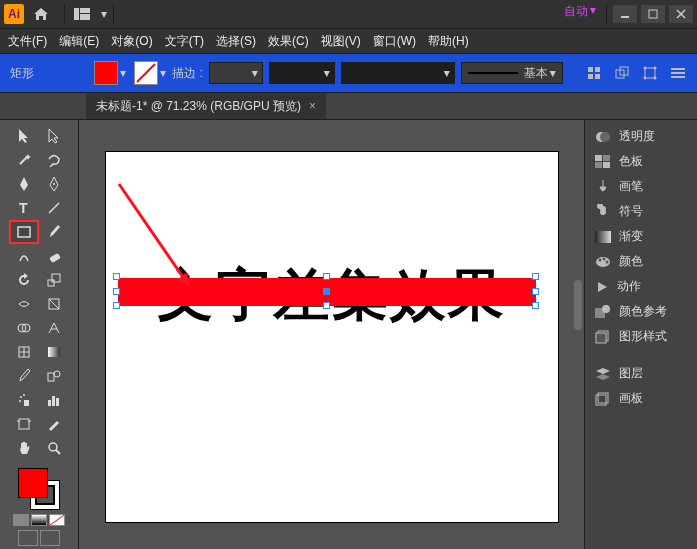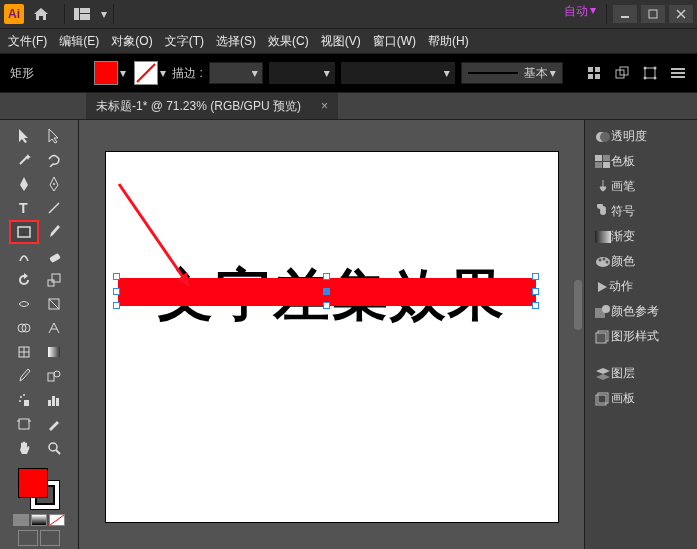--- a/index.html
+++ b/index.html
@@ -7,29 +7,29 @@
   .ai-logo{width:20px;height:20px;background:#ff9a00;color:#701a75;font-weight:bold;font-size:12px;display:flex;align-items:center;justify-content:center;border-radius:2px;margin-right:6px}
   .tb-icon{width:22px;height:22px;display:flex;align-items:center;justify-content:center;color:#ccc;margin-right:6px}
   .tb-sep{width:1px;height:20px;background:#1e1e1e;margin:0 6px}
   .tb-dd{display:flex;color:#d946ef;padding:0 4px;height:22px}
   .search{margin-left:10px;display:flex;align-items:center;background:#2a2a2a;border:1px solid #1e1e1e;height:20px;padding:0 6px;width:150px;color:#888}
   .search svg{margin-right:4px}
   .wc{margin-left:auto;display:flex;gap:4px}
   .wc-btn{width:24px;height:18px;display:flex;align-items:center;justify-content:center;background:#454545;color:#ccc}
   .menubar{display:flex;align-items:center;height:24px;padding:0 8px;gap:12px;background:#323232;border-bottom:1px solid #1e1e1e;color:#e8e8e8}
   .menubar span{cursor:default}
-  .ctrlbar{display:flex;align-items:center;height:38px;background:#000000;border-bottom:1px solid #1e1e1e;padding:0 10px;color:#ccc}
+  .ctrlbar{display:flex;align-items:center;height:38px;background:#1d4ed8;border-bottom:1px solid #1e1e1e;padding:0 10px;color:#ccc}
   .swatch{width:22px;height:22px;border:1px solid #888;margin-right:2px;display:inline-block}
   .stroke-lbl{margin:0 6px;white-space:nowrap}
   .num-dd{display:flex;align-items:center;border:1px solid #1e1e1e;background:#3a3a3a;height:20px;padding:0 4px;margin-right:6px}
   .profile{display:flex;align-items:center;border:1px solid #1e1e1e;background:#3a3a3a;height:20px;padding:0 6px;margin-right:6px;width:88px}
   .ctrl-right{margin-left:auto;display:flex;gap:10px}
   .ctrl-ic{width:18px;height:18px;display:flex;align-items:center;justify-content:center;color:#bbb}
   .tabbar{display:flex;align-items:center;height:26px;background:#434343;color:#ccc;padding-left:86px;border-bottom:1px solid #1e1e1e}
-  .doc-tab{display:flex;align-items:center;height:26px;padding:0 10px;background:#323232;color:#ddd;gap:20px}
+  .doc-tab{display:flex;align-items:center;height:26px;padding:0 10px;background:#323232;color:#ddd;gap:8px}
   .close-x{color:#aaa}
   .main{display:flex;height:433px}
   .tools{width:78px;background:#535353;border-right:1px solid #1e1e1e;display:flex;flex-direction:column;align-items:center;padding-top:4px;gap:0}
   .tool-grid{display:grid;grid-template-columns:30px 30px;grid-auto-rows:24px;gap:0}
   .tool{display:flex;align-items:center;justify-content:center;color:#ddd;position:relative}
   .tool.sel{outline:2px solid #ff2a2a;outline-offset:-2px;background:#454545}
   .fillstroke{position:relative;width:46px;height:46px;margin-top:6px}
   .fs-fill{position:absolute;left:2px;top:2px;width:28px;height:28px;background:#ff0000;border:1px solid #000}
   .fs-stroke{position:absolute;right:2px;bottom:2px;width:28px;height:28px;background:#fff;border:1px solid #000}
   .fs-stroke:after{content:"";position:absolute;left:4px;top:4px;right:4px;bottom:4px;border:2px solid #000;background:#535353}
@@ -37,21 +37,21 @@
   .mode-row .m{width:14px;height:10px;border:1px solid #888}
   .canvas-wrap{flex:1;background:#535353;position:relative;display:flex;align-items:center;justify-content:center}
   .artboard{width:452px;height:370px;background:#fff;position:relative;box-shadow:0 0 0 1px #000}
   .big-text{position:absolute;left:0;right:0;top:106px;text-align:center;font-weight:900;font-size:56px;letter-spacing:2px;color:#000;white-space:nowrap}
   .red-rect{position:absolute;left:12px;top:126px;width:416px;height:26px;background:#ff0012;border:1px solid #ff0012}
   .sel-handles{position:absolute;left:10px;top:124px;width:420px;height:30px;pointer-events:none}
   .sel-handles div{position:absolute;width:5px;height:5px;background:#fff;border:1px solid #2d8ceb}
   .arrow-svg{position:absolute;left:38px;top:62px;pointer-events:none}
   .v-scroll{position:absolute;right:2px;top:160px;width:8px;height:50px;background:#6e6e6e;border-radius:4px}
   .rpanel{width:112px;background:#434343;border-left:1px solid #1e1e1e;display:flex;flex-direction:column;padding-top:4px}
-  .p-item{display:flex;align-items:center;padding:4px 10px;color:#ddd}
+  .p-item{display:flex;align-items:center;gap:8px;padding:4px 10px;color:#ddd}
   .p-item svg{flex:none}
   .p-gap{height:12px}
   .dd-caret{margin-left:2px}
   svg{display:block}
 </style>
 </head>
 <body>
 
 <div class="titlebar">
   <div class="ai-logo">Ai</div>

